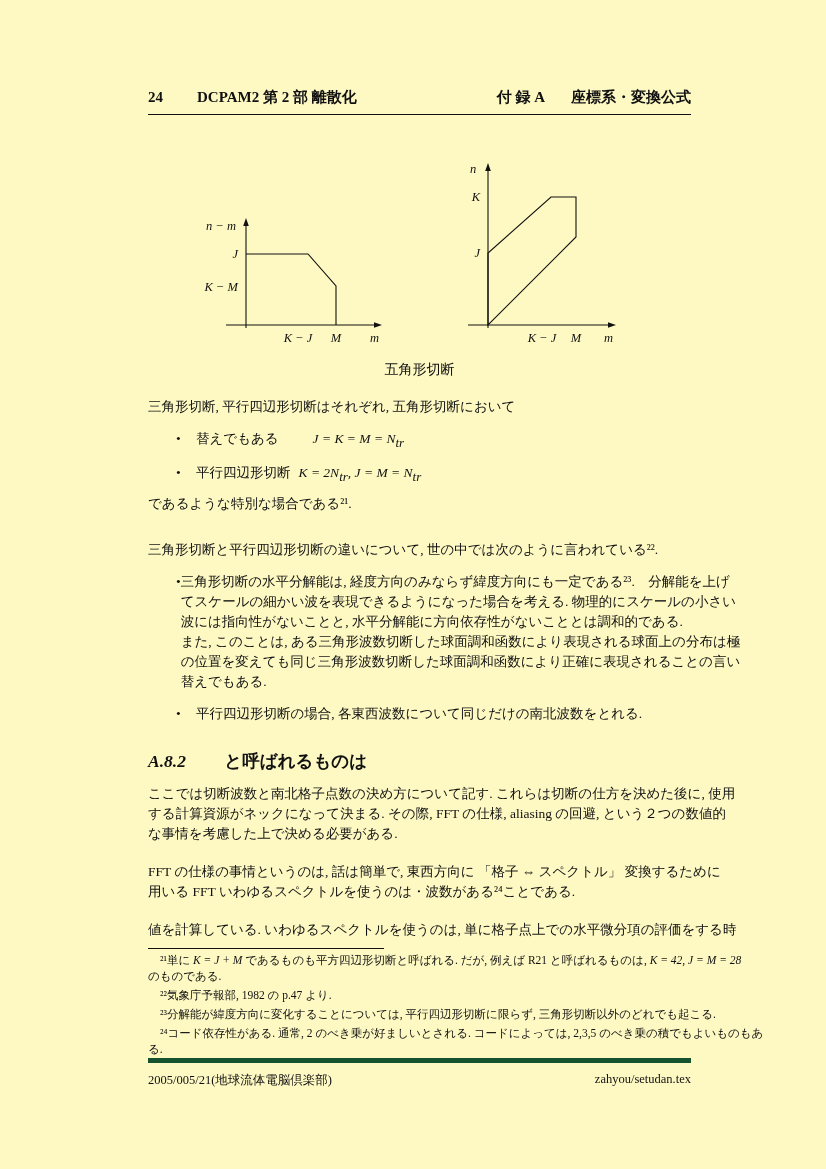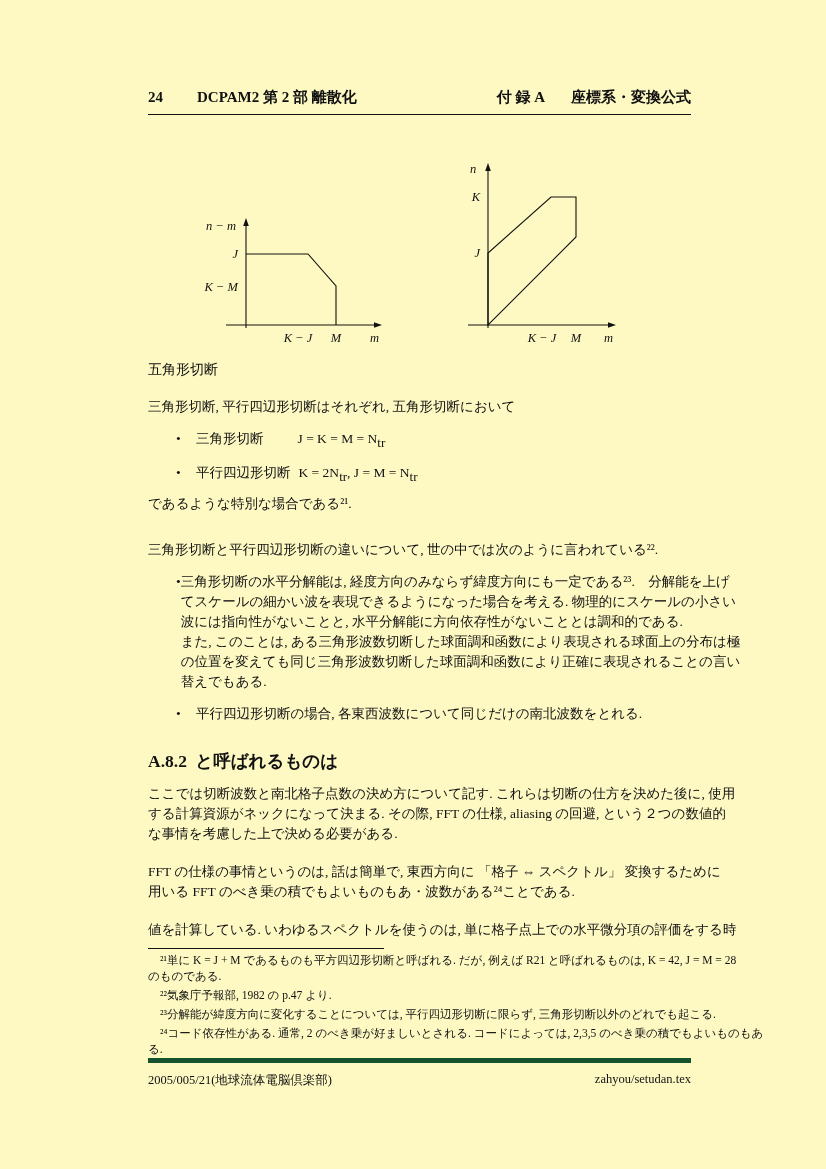--- a/index.html
+++ b/index.html
@@ -15,39 +15,39 @@
 
   
   .hdr{display:flex;align-items:baseline;border-bottom:1.2px solid #111;padding-bottom:7px;font-weight:bold;font-size:15px;}
   .hdr .pgnum{margin-right:34px;}
   .hdr .spacer{flex:1;}
   .hdr .app-label{margin-right:26px;}
 
   
   .figure{margin-top:40px;}
   .fig-row{display:flex;justify-content:center;align-items:flex-end;gap:46px;}
-  .fig-caption{text-align:left;font-size:14px;margin-top:6px;}
+  .fig-caption{text-align:center;font-size:14px;margin-top:6px;}
   svg text{font-family:"Liberation Serif","DejaVu Serif",serif;font-style:italic;font-size:12.5px;fill:#111;}
 
   
   .para{font-size:13.5px;line-height:20px;}
   .p-line{white-space:nowrap;}
   .mt18{margin-top:18px;} .mt12{margin-top:12px;} .mt8{margin-top:8px;}
   .mt26{margin-top:26px;} .mt10{margin-top:10px;}
 
   .bullet{display:flex;font-size:13.5px;line-height:20px;margin-left:28px;}
   .bullet .dot{width:20px;text-align:left;}
   .bullet .b-body{flex:1;}
   .b-label1{margin-right:34px;}
   .b-label2{margin-right:8px;}
-  .mi{}
+  .mi{font-style:italic;}
   sub.mi{font-size:13px;}
 
   .section-h{margin-top:26px;font-weight:bold;font-size:17.5px;line-height:22px;}
-  .section-h .sec-num{margin-right:4px;}
+  .section-h .sec-num{margin-right:34px;font-style:italic;}
 
   
   .fn-rule{width:236px;border-top:1px solid #111;margin-top:8px;}
   .fn{font-size:11.5px;line-height:16px;margin-top:3px;}
   .fn-line{white-space:nowrap;}
   .fn-first{text-indent:12px;}
 
   
   .footer{position:absolute;left:148px;top:1058px;width:543px;border-top:5px solid #14532d;padding-top:9px;
           display:flex;justify-content:space-between;font-size:12.5px;}
@@ -105,21 +105,21 @@
       </div>
       <div class="fig-caption">五角形切断</div>
     </div>
 
     <div class="para mt18">
       <div class="p-line">三角形切断, 平行四辺形切断はそれぞれ, 五角形切断において</div>
     </div>
 
     <div class="bullet mt12">
       <span class="dot">•</span>
-      <span class="b-body"><span class="b-label1">三角形切断</span><span class="mi">J = K = M = N</span><sub class="mi">tr</sub></span>
+      <span class="b-body"><span class="b-label1">替えでもある</span><span class="mi">J = K = M = N</span><sub class="mi">tr</sub></span>
     </div>
 
     <div class="bullet mt10">
       <span class="dot">•</span>
       <span class="b-body"><span class="b-label2">平行四辺形切断</span><span class="mi">K = 2N</span><sub class="mi">tr</sub><span class="mi">,  J = M = N</span><sub class="mi">tr</sub></span>
     </div>
 
     <div class="para mt8">
       <div class="p-line">であるような特別な場合である²¹.</div>
     </div>
@@ -151,21 +151,21 @@
     </div>
 
     <div class="para mt12">
       <div class="p-line">ここでは切断波数と南北格子点数の決め方について記す. これらは切断の仕方を決めた後に, 使用</div>
       <div class="p-line">する計算資源がネックになって決まる. その際, FFT の仕様, aliasing の回避, という２つの数値的</div>
       <div class="p-line">な事情を考慮した上で決める必要がある.</div>
     </div>
 
     <div class="para mt18">
       <div class="p-line">FFT の仕様の事情というのは, 話は簡単で, 東西方向に 「格子 ⇔ スペクトル」 変換するために</div>
-      <div class="p-line">用いる FFT のべき乗の積でもよいものもあ・波数がある²⁴ことである.</div>
+      <div class="p-line">用いる FFT いわゆるスペクトルを使うのは・波数がある²⁴ことである.</div>
     </div>
 
     <div class="para mt18">
       <div class="p-line">値を計算している. いわゆるスペクトルを使うのは, 単に格子点上での水平微分項の評価をする時</div>
     </div>
 
     <div class="fn-rule"></div>
 
     <div class="fn">
       <div class="fn-line fn-first"><span>²¹単に </span><span class="mi">K = J + M</span><span> であるものも平方四辺形切断と呼ばれる. だが, 例えば R21 と呼ばれるものは, </span><span class="mi">K = 42, J = M = 28</span></div>

